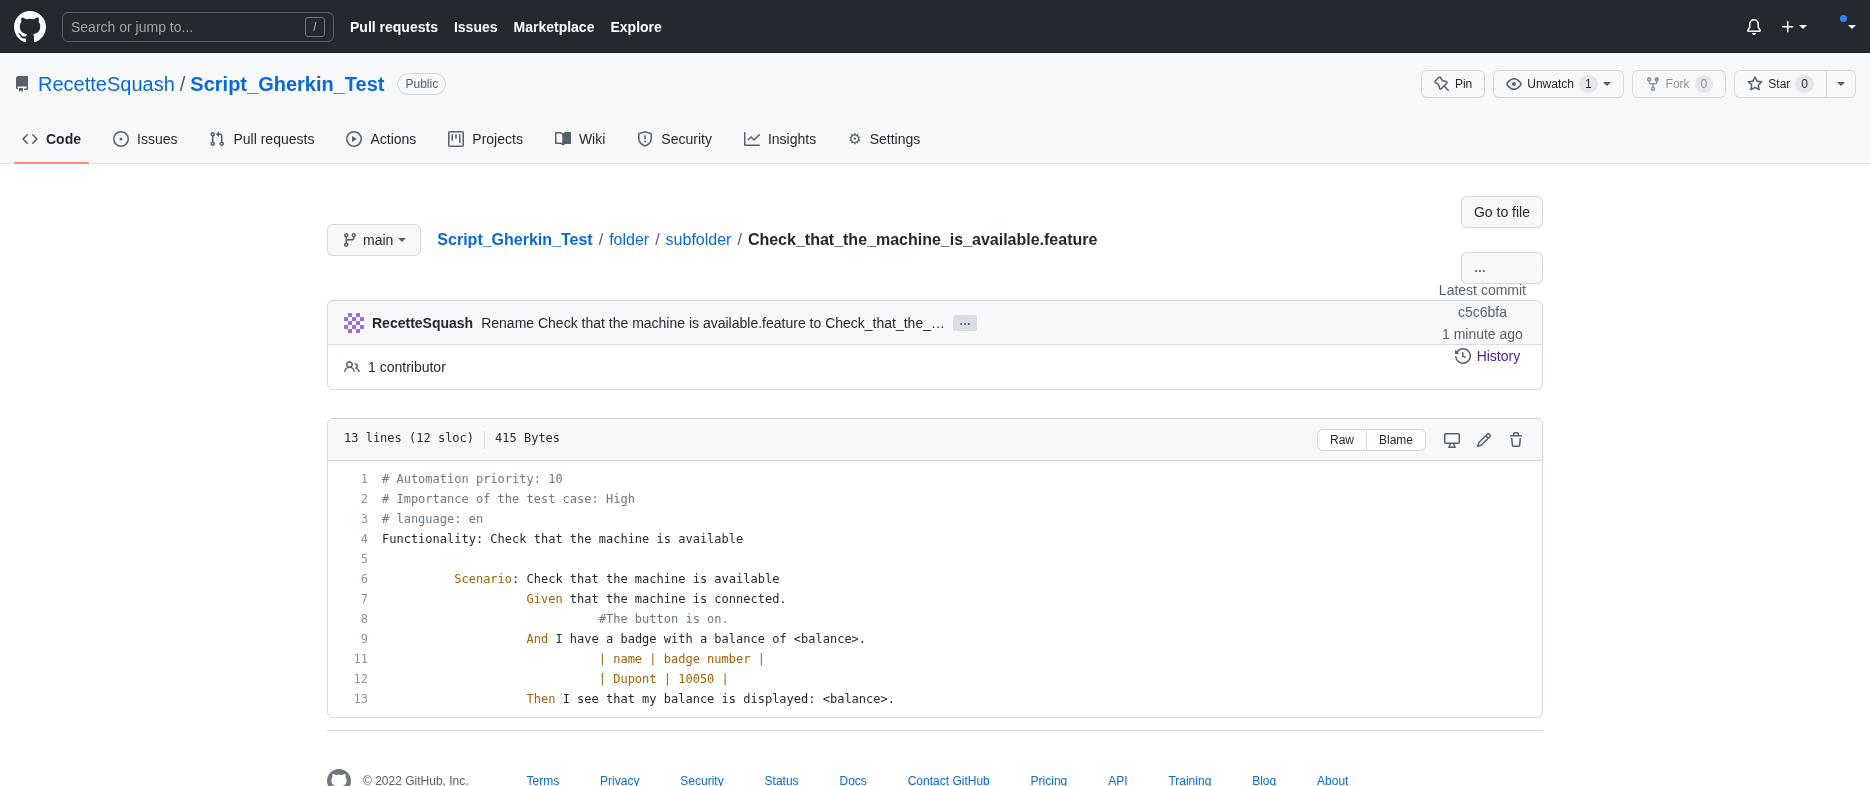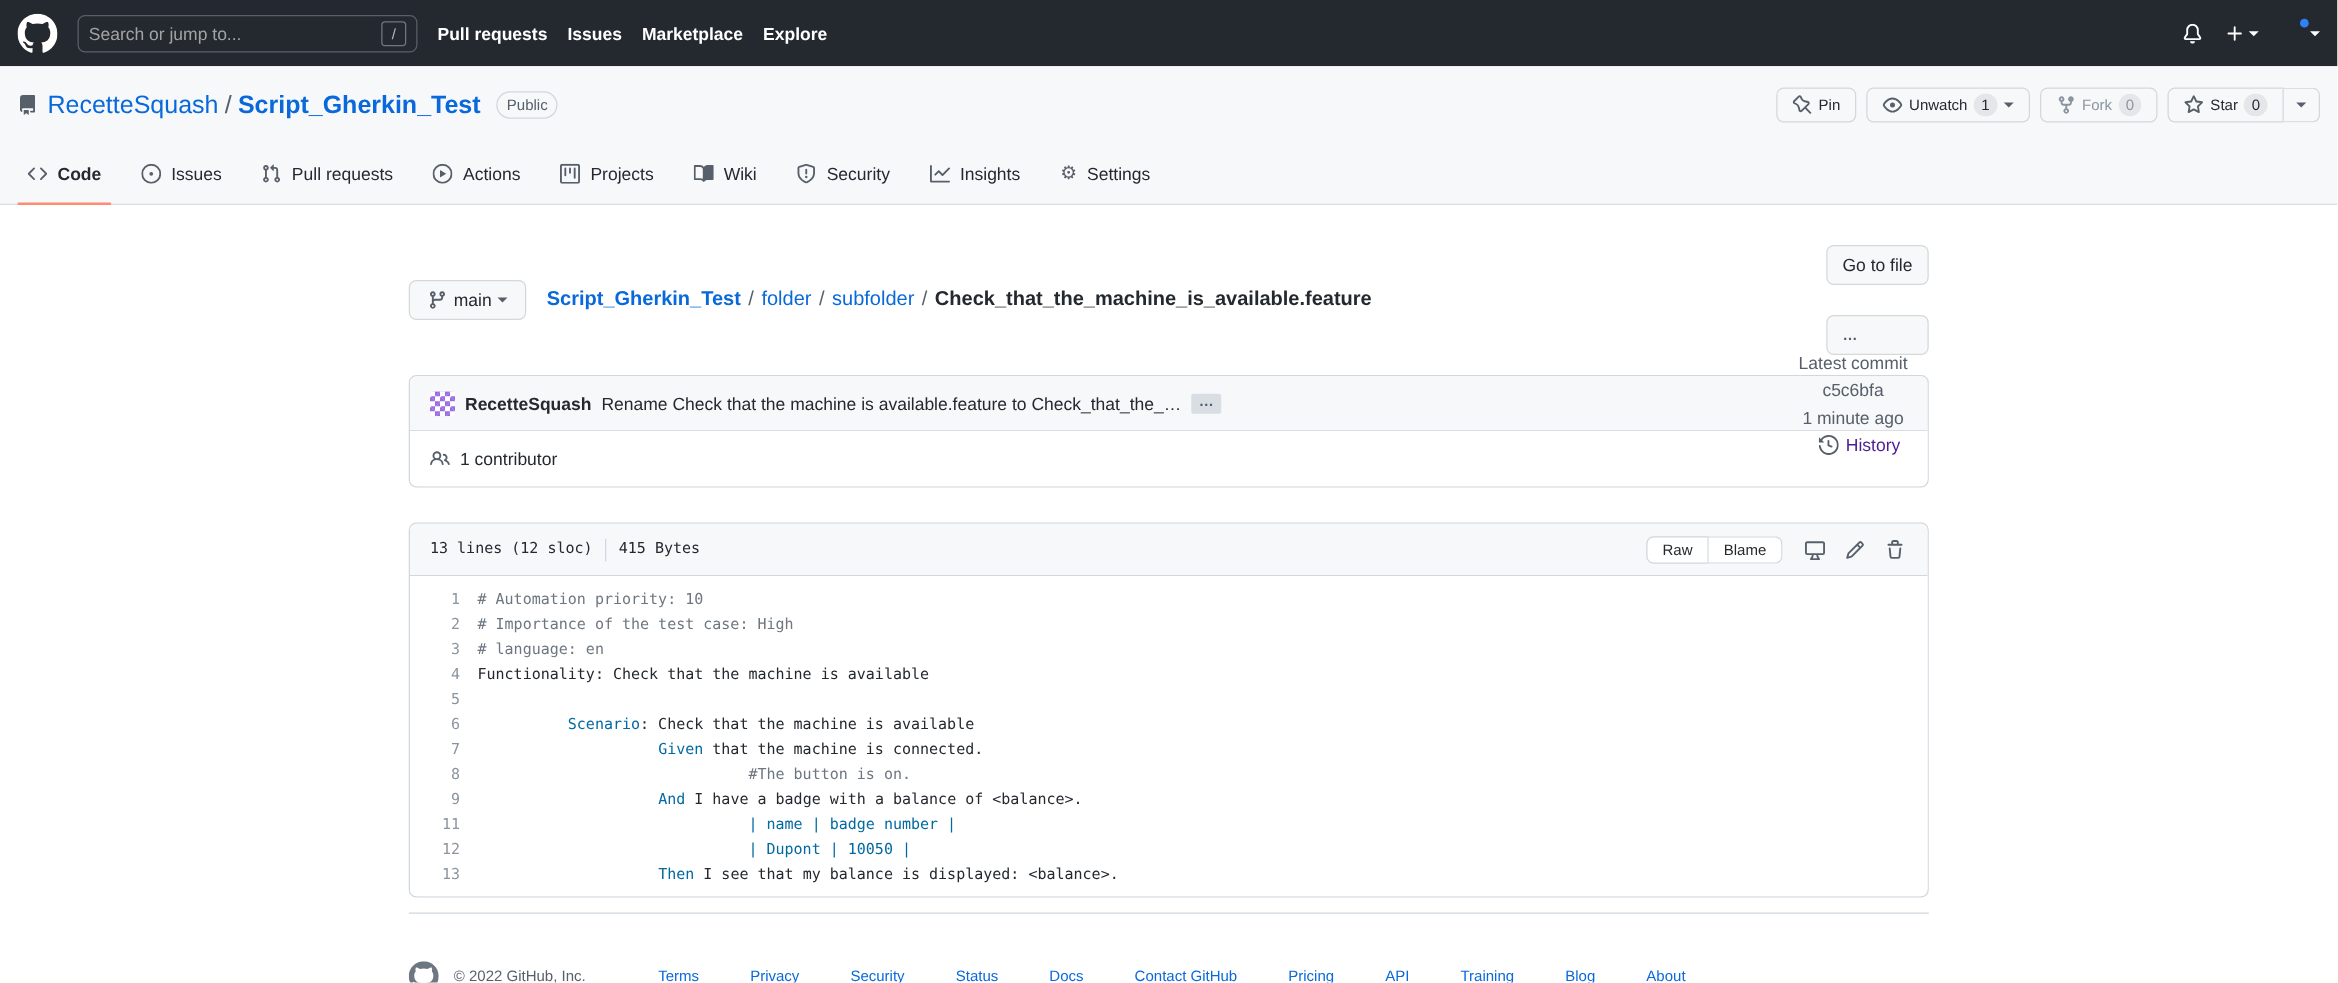--- a/index.html
+++ b/index.html
@@ -102,21 +102,21 @@
   .rb-btn.last { border-radius:0 6px 6px 0; border-left:0; }
   .file-icon-btn { padding:4px 8px; cursor:pointer; display:flex; align-items:center; }
   .file-icon-btn svg { fill:#57606a; }
 
   .code-wrap { padding:8px 0; border-radius:0 0 6px 6px; background:#fff; }
   table.code { border-collapse:collapse; width:100%; }
   table.code td { font-family:"DejaVu Sans Mono","Liberation Mono",monospace; font-size:12px; line-height:20px; white-space:pre; }
   td.ln { width:40px; min-width:40px; text-align:right; color:#8c959f; padding-right:0; cursor:pointer; user-select:none; }
   td.lc { padding-left:14px; color:#24292f; }
   .pl-c { color:#6e7781; }
-  .pl-k { color:#0369a1; }
+  .pl-k { color:#a16207; }
   .pl-pl { color:#24292f; }
 
   
   .footer { margin-top:12px; }
   .footer-inner { width:1216px; margin:0 auto; border-top:1px solid #d0d7de; padding-top:38px;
     display:flex; align-items:center; }
   .footer-left { display:flex; align-items:center; gap:12px; color:#57606a; font-size:12px; }
   .footer-left svg { fill:#6e7781; }
   .footer-links { width:822px; margin-left:58px; display:flex; justify-content:space-between; }
   .footer-links a { color:#0969da; font-size:12px; }

